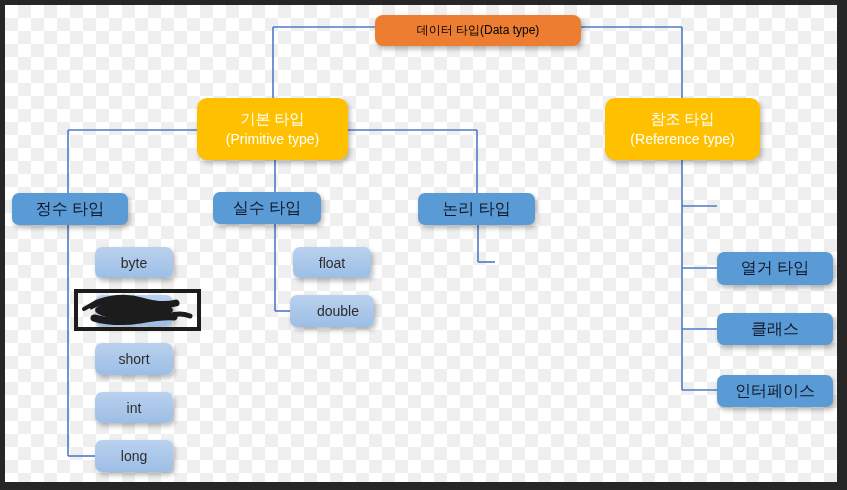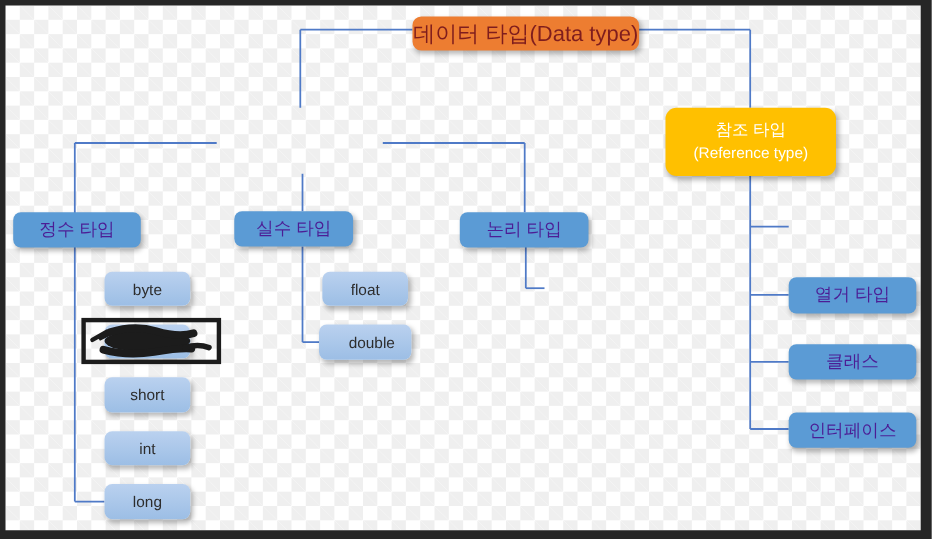--- a/index.html
+++ b/index.html
@@ -23,24 +23,24 @@
   .lines { position:absolute; left:0; top:0; width:832px; height:477px; z-index:1; }
   .lines line { stroke:var(--connector,#4f7ac7); stroke-width:1.6; }
 
   .node {
     position:absolute; z-index:2;
     display:flex; flex-direction:column; align-items:center; justify-content:center;
     text-align:center; border-radius:8px;
     box-shadow:2px 3px 5px rgba(0,0,0,0.28);
     white-space:nowrap;
   }
-  .root-node { background:var(--root-fill,#ED7D31); color:#7f1d1d; font-size:20px; }
+  .root-node { background:var(--root-fill,#ED7D31); color:#000000; font-size:12px; }
   .cat-node  { background:var(--category-fill,#FFC000); color:#fff; font-size:15px; line-height:1.35; border-radius:10px; }
   .cat-node .sub { font-size:14px; }
-  .type-node { background:var(--type-fill,#5B9BD5); color:#4c1d95; font-size:16px; border-radius:7px; }
+  .type-node { background:var(--type-fill,#5B9BD5); color:#0f172a; font-size:16px; border-radius:7px; }
   .leaf-node {
     background:linear-gradient(180deg,var(--leaf-fill-top,#BAD1EF) 0%,var(--leaf-fill-bottom,#9CBEE5) 100%);
     color:#2d2d2d; font-size:14px; border-radius:7px;
   }
 
   .redact-frame {
     position:absolute; z-index:3;
     border:4px solid var(--scribble,#1c1c1c);
     background:transparent;
   }
@@ -70,20 +70,24 @@
     <line x1="473" y1="257" x2="490" y2="257"></line>
     <line x1="677" y1="153" x2="677" y2="385"></line>
     <line x1="677" y1="201" x2="712" y2="201"></line>
     <line x1="677" y1="263" x2="712" y2="263"></line>
     <line x1="677" y1="324" x2="712" y2="324"></line>
     <line x1="677" y1="385" x2="712" y2="385"></line>
   </svg>
 
   <div class="node root-node" style="left:370px; top:10px; width:206px; height:31px;">데이터 타입(Data type)</div>
 
+  <div class="node cat-node" style="left:192px; top:93px; width:151px; height:62px;">
+    <span>기본 타입</span>
+    <span class="sub">(Primitive type)</span>
+  </div>
   <div class="node cat-node" style="left:600px; top:93px; width:155px; height:62px;">
     <span>참조 타입</span>
     <span class="sub">(Reference type)</span>
   </div>
 
   <div class="node type-node" style="left:7px; top:188px; width:116px; height:32px;">정수 타입</div>
   <div class="node type-node" style="left:208px; top:187px; width:108px; height:32px;">실수 타입</div>
   <div class="node type-node" style="left:413px; top:188px; width:117px; height:32px;">논리 타입</div>
 
   <div class="node leaf-node" style="left:90px; top:242px; width:78px; height:31px;">byte</div>

